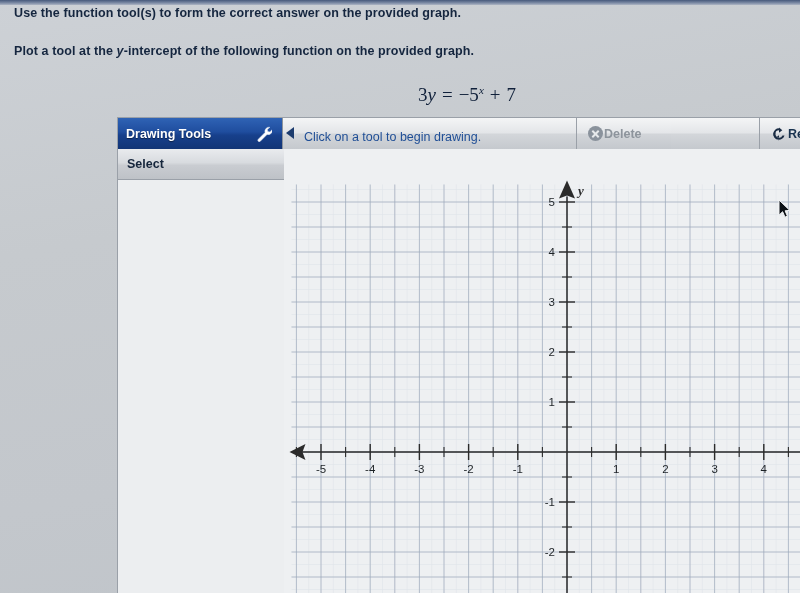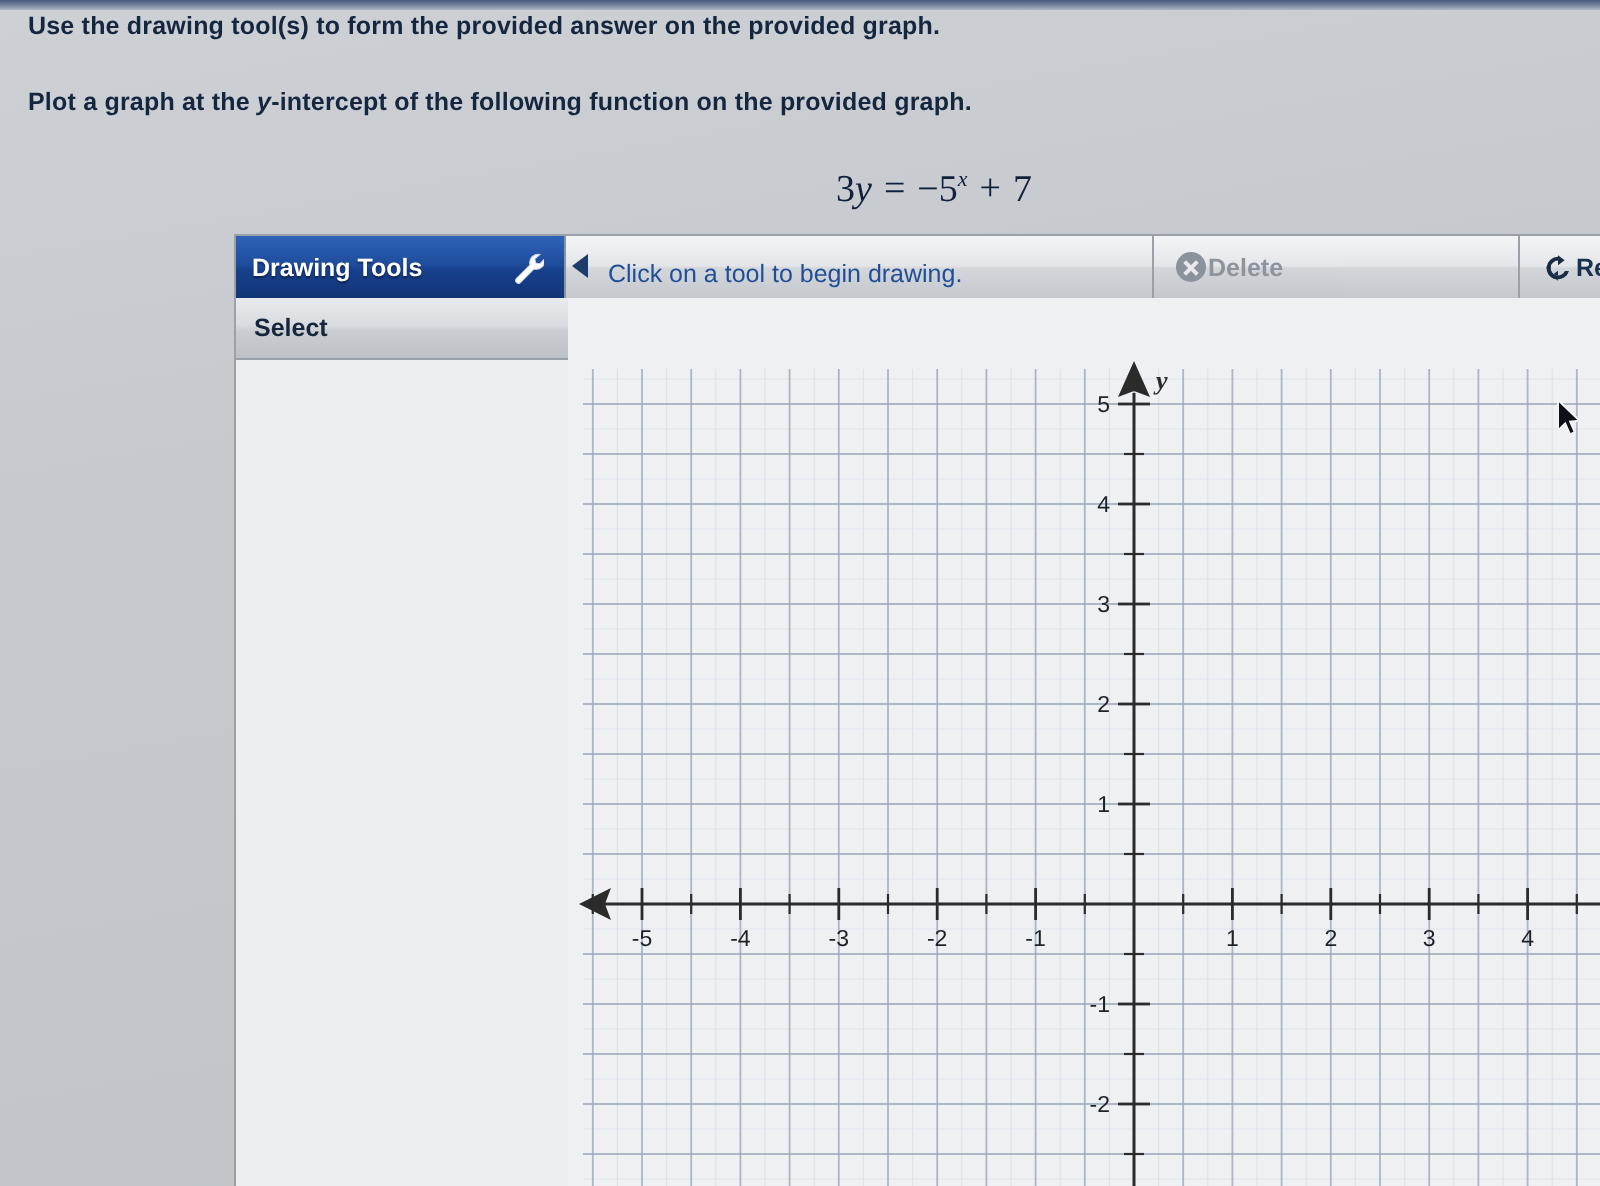--- a/index.html
+++ b/index.html
@@ -201,23 +201,23 @@
     left: 494px; top: 50px;
     width: 13px; height: 19px;
   }
 </style>
 </head>
 <body>
 
 <div id="screen"></div>
 <div class="topstrip"></div>
 
-<div class="q-line" id="q1">Use the drawing tool(s) to form the provided answer on the provided graph.</div>
-
-<div class="q-line" id="q2"><span>Plot a graph at the </span><span class="ital">y</span><span>-intercept of the following function on the provided graph.</span></div>
+<div class="q-line" id="q1">Use the function tool(s) to form the correct answer on the provided graph.</div>
+
+<div class="q-line" id="q2"><span>Plot a tool at the </span><span class="ital">y</span><span>-intercept of the following function on the provided graph.</span></div>
 
 <div id="equation"><span>3</span><span class="var">y</span><span class="op">=</span><span>−5</span><sup>x</sup><span class="op">+</span><span>7</span></div>
 
 <div id="applet">
 
   <div id="topbar">
 
     <div id="tools-header">
       <span class="label">Drawing Tools</span>
       <svg class="wrench" viewBox="0 0 24 24">

